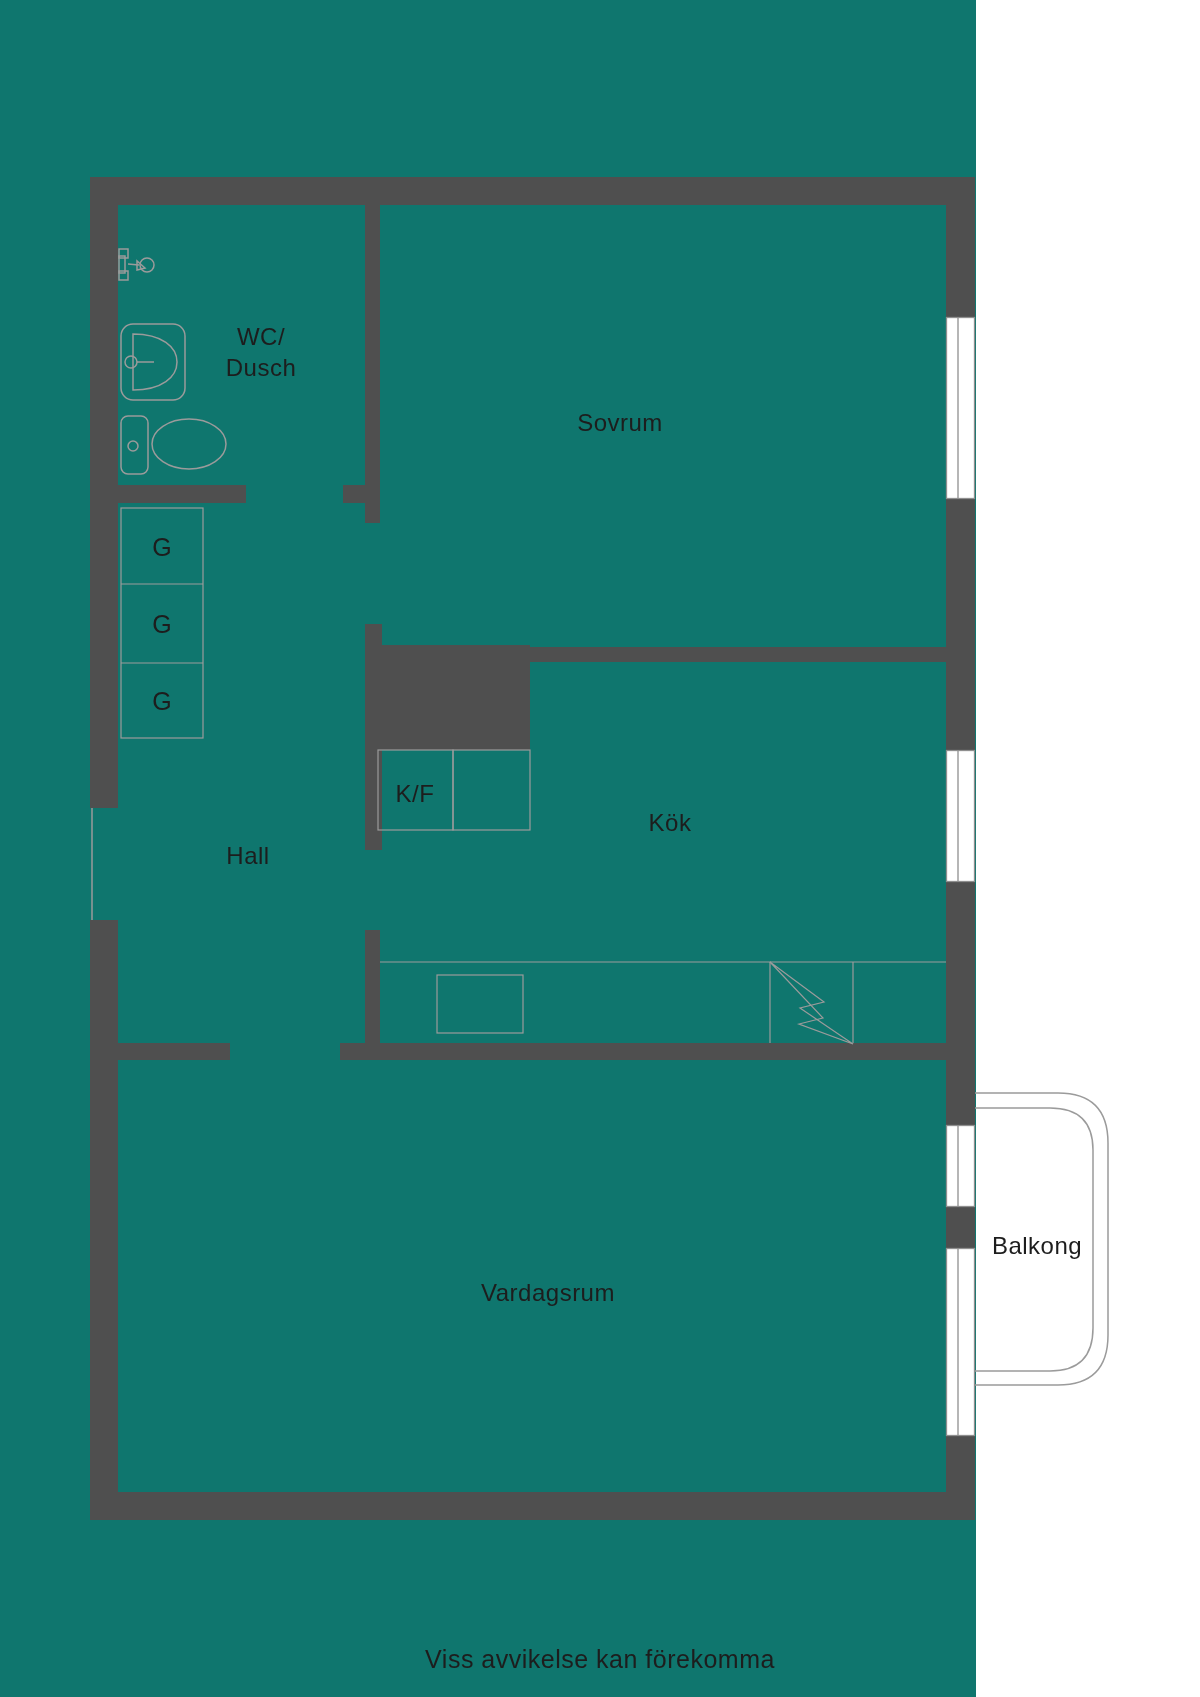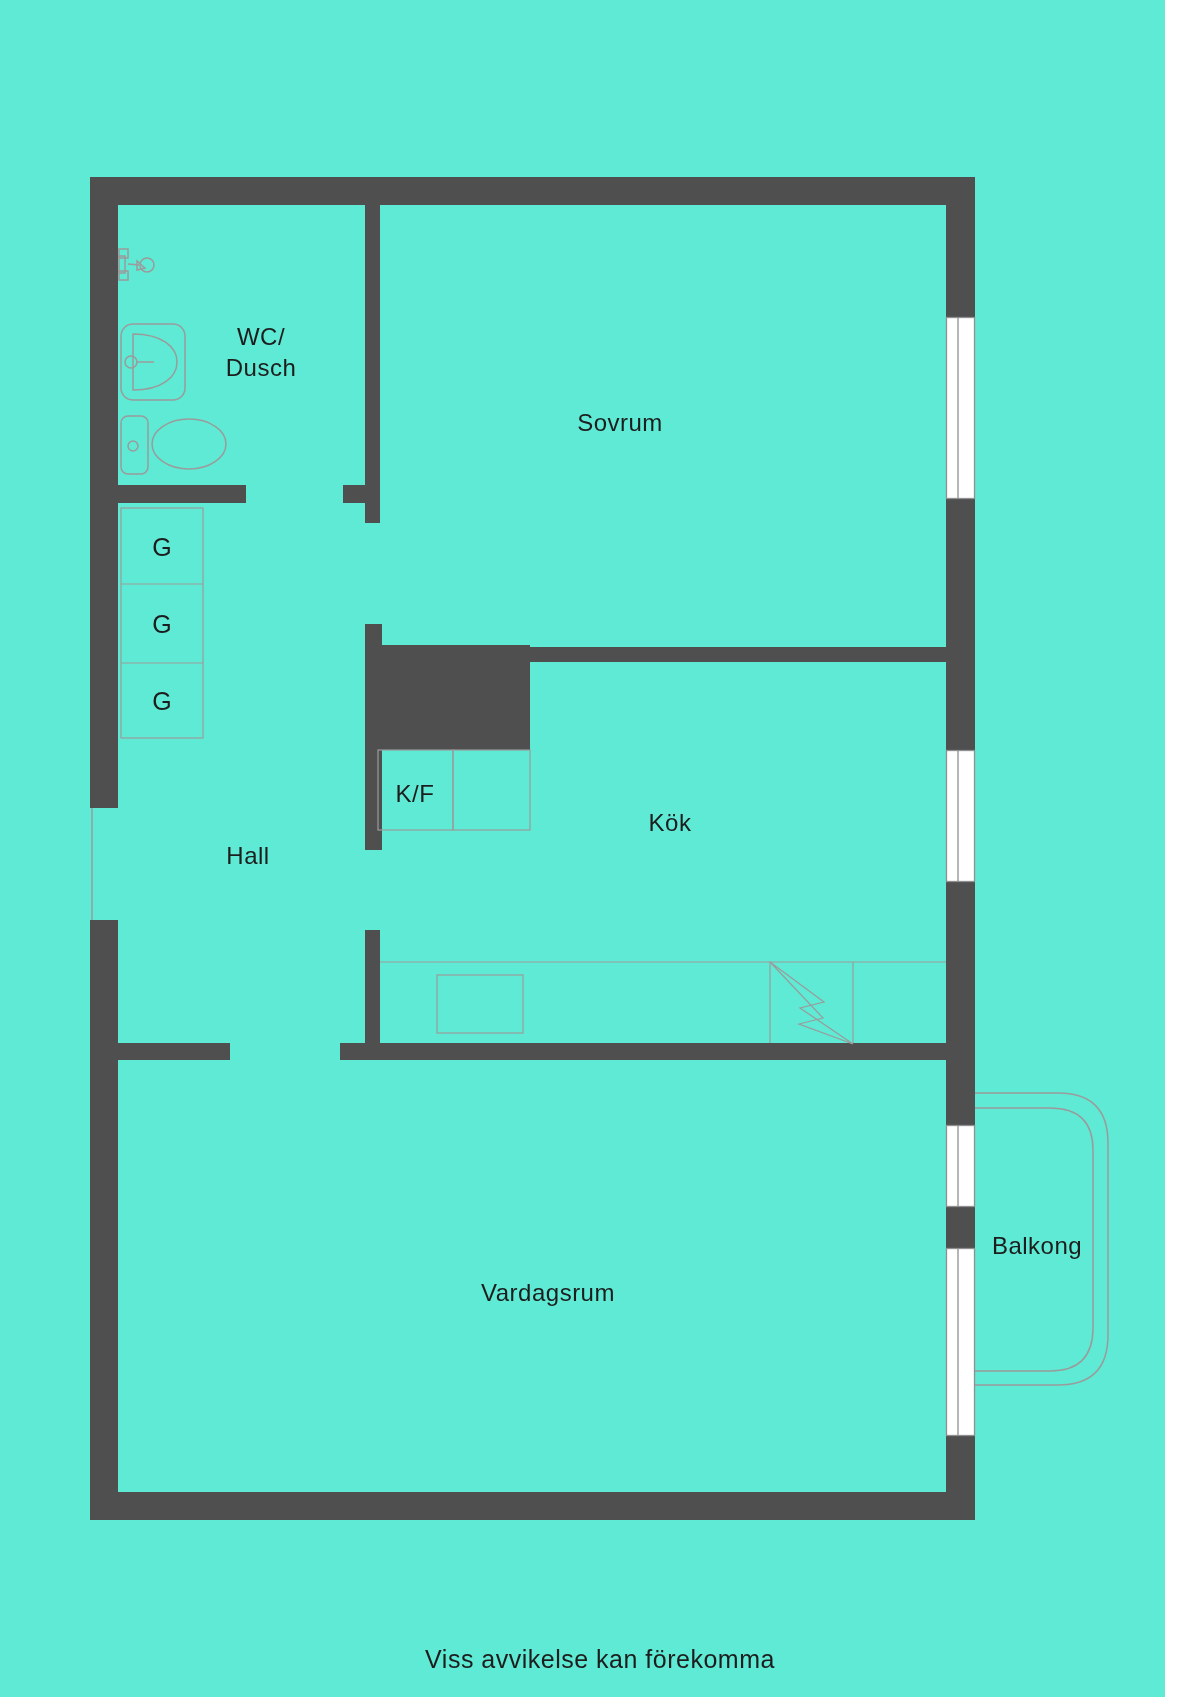--- a/index.html
+++ b/index.html
@@ -1,20 +1,20 @@
 <!DOCTYPE html>
 <html><head>
 <meta charset="utf-8">
 <style>
   html, body { margin: 0; padding: 0; background: #ffffff; }
   .canvas {
     position: relative;
-    width: 1165px;
+    width: 976px;
     height: 1697px;
-    background: #5eead4;
+    background: #0f766e;
     font-family: "Liberation Sans", sans-serif;
   }
   svg { display: block; }
   .room-label {
     font-family: "Liberation Sans", sans-serif;
     font-size: 24px;
     letter-spacing: 0.5px;
   }
   .g-label {
     font-family: "Liberation Sans", sans-serif;

